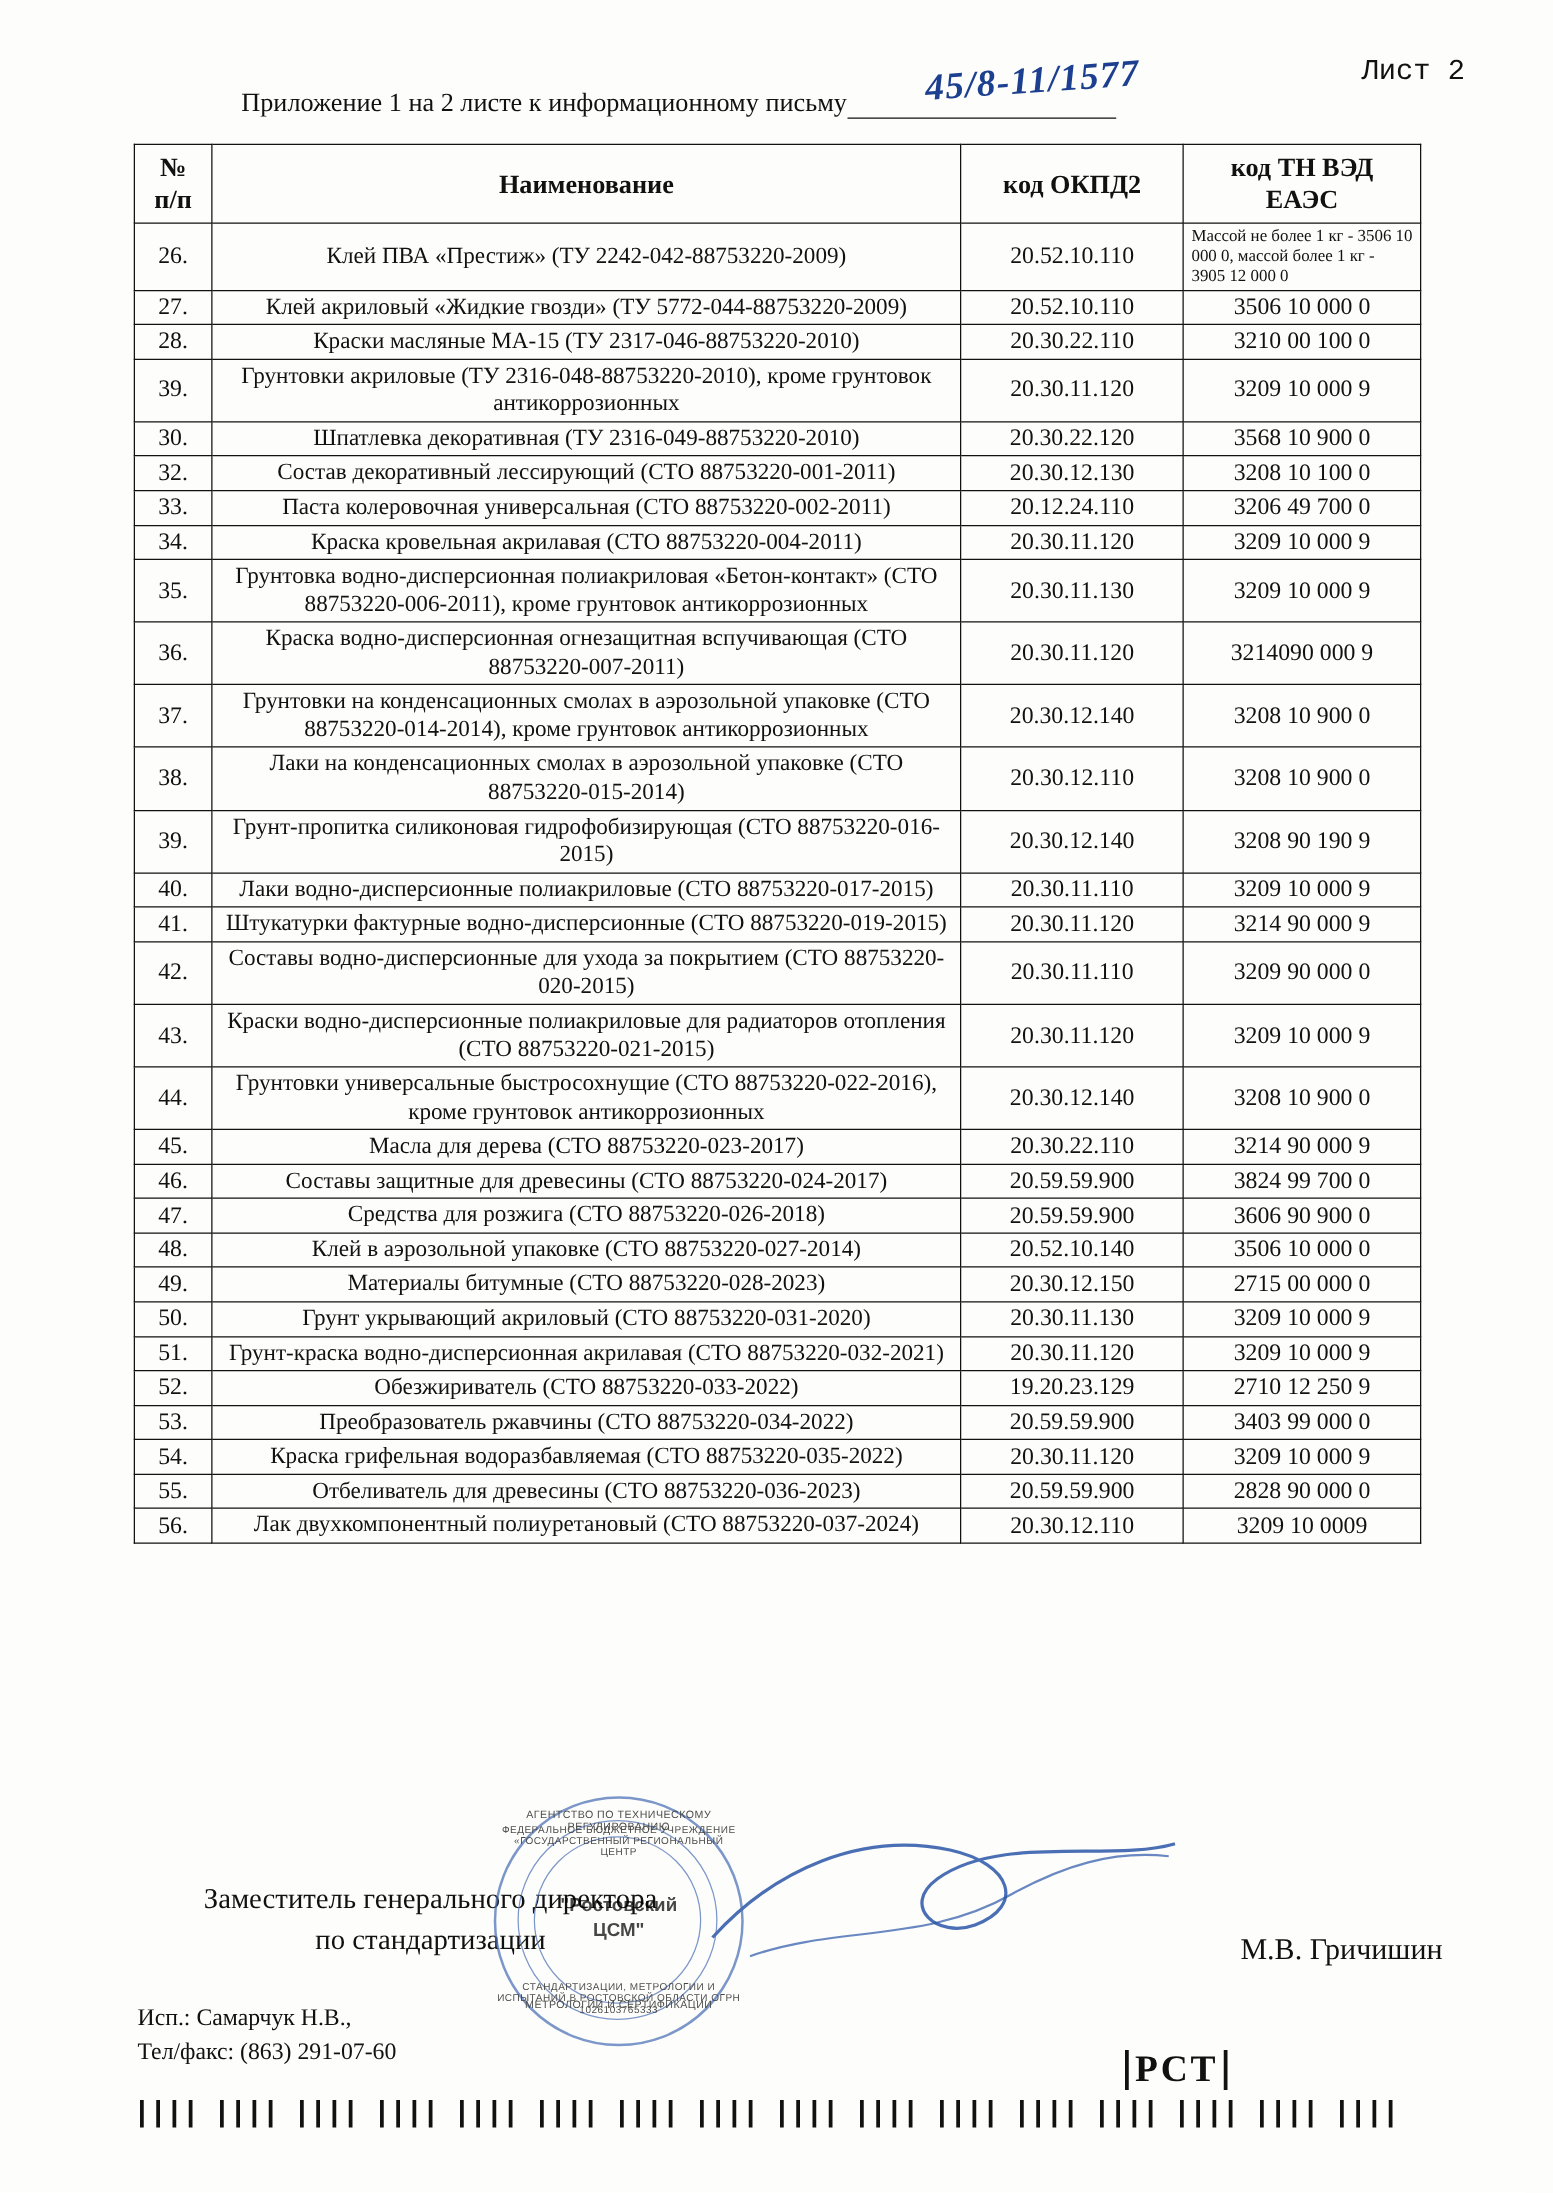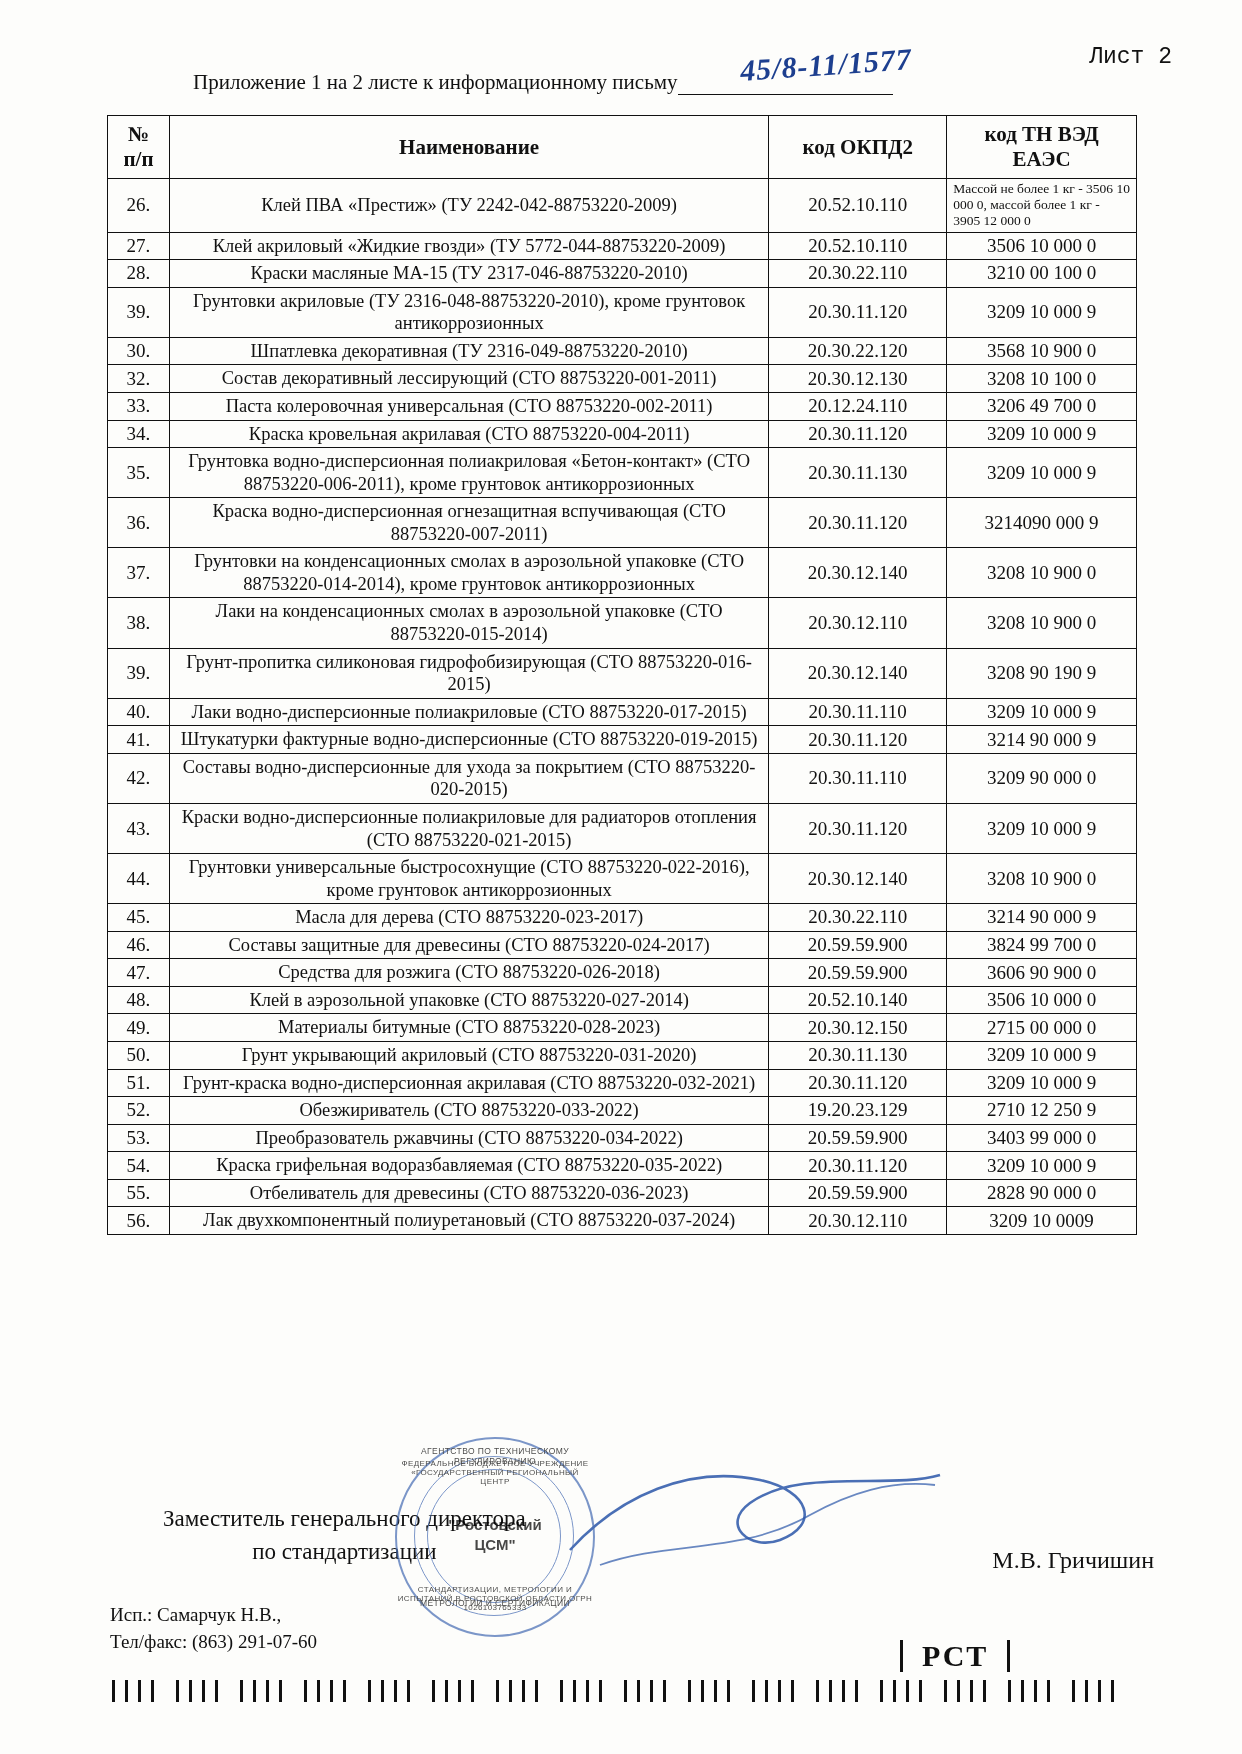--- a/index.html
+++ b/index.html
@@ -198,21 +198,21 @@
   .rst-box {
     position: absolute;
     left: 900px;
     top: 1640px;
     font-family: "Liberation Serif", serif;
     font-size: 30px;
     font-weight: bold;
     letter-spacing: 2px;
     border-left: 3px solid #111;
     border-right: 3px solid #111;
-    padding: 0 19px;
+    padding: 0 5px;
     line-height: 1.05;
   }
 </style>
 </head>
 <body>
 
 <div class="page">
 
   <div class="sheet-label">Лист 2</div>
 

